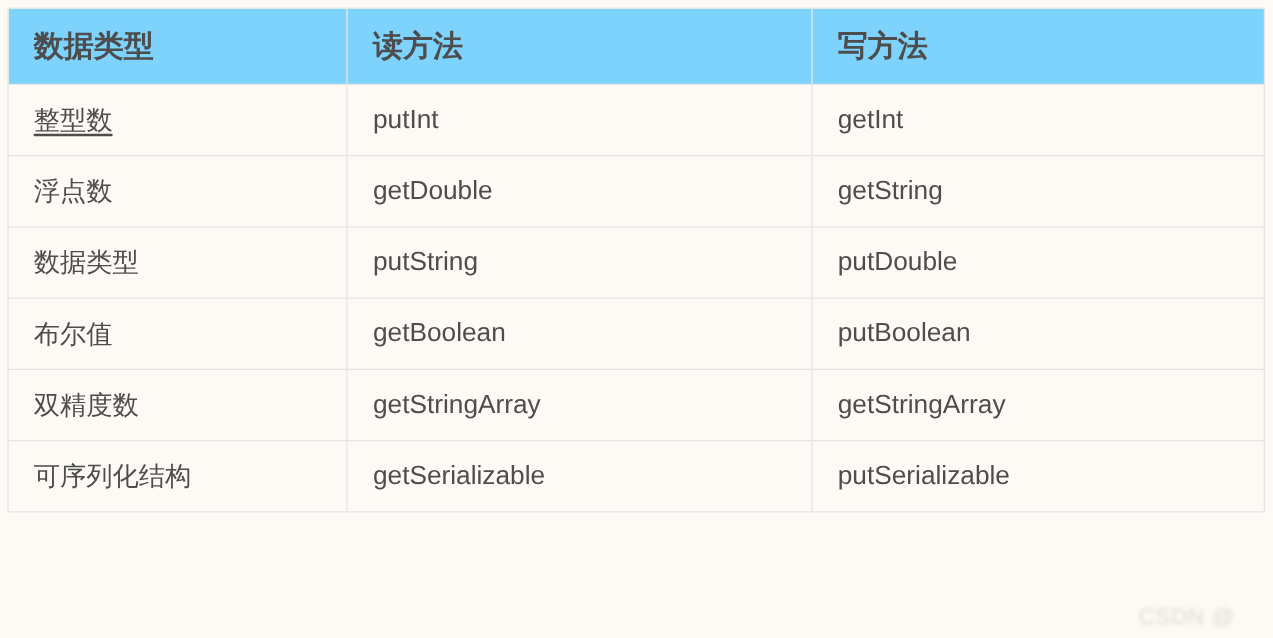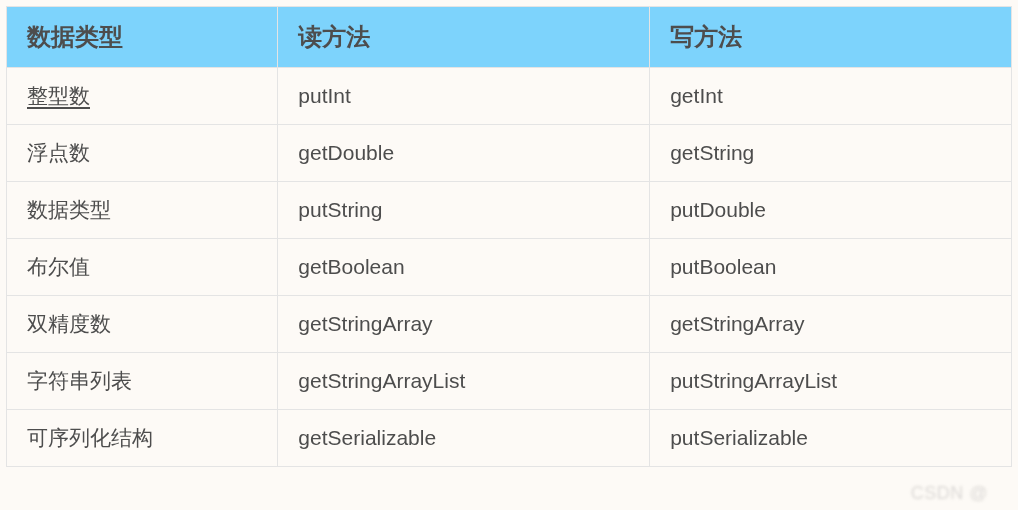--- a/index.html
+++ b/index.html
@@ -94,25 +94,20 @@
         <td>布尔值</td>
         <td>getBoolean</td>
         <td>putBoolean</td>
       </tr>
       <tr>
         <td>双精度数</td>
         <td>getStringArray</td>
         <td>getStringArray</td>
       </tr>
       <tr>
-        <td>字符串列表</td>
-        <td>getStringArrayList</td>
-        <td>putStringArrayList</td>
-      </tr>
-      <tr>
         <td>可序列化结构</td>
         <td>getSerializable</td>
         <td>putSerializable</td>
       </tr>
     </tbody>
   </table>
 </div>
 
 <div class="wm">CSDN @</div>
 

